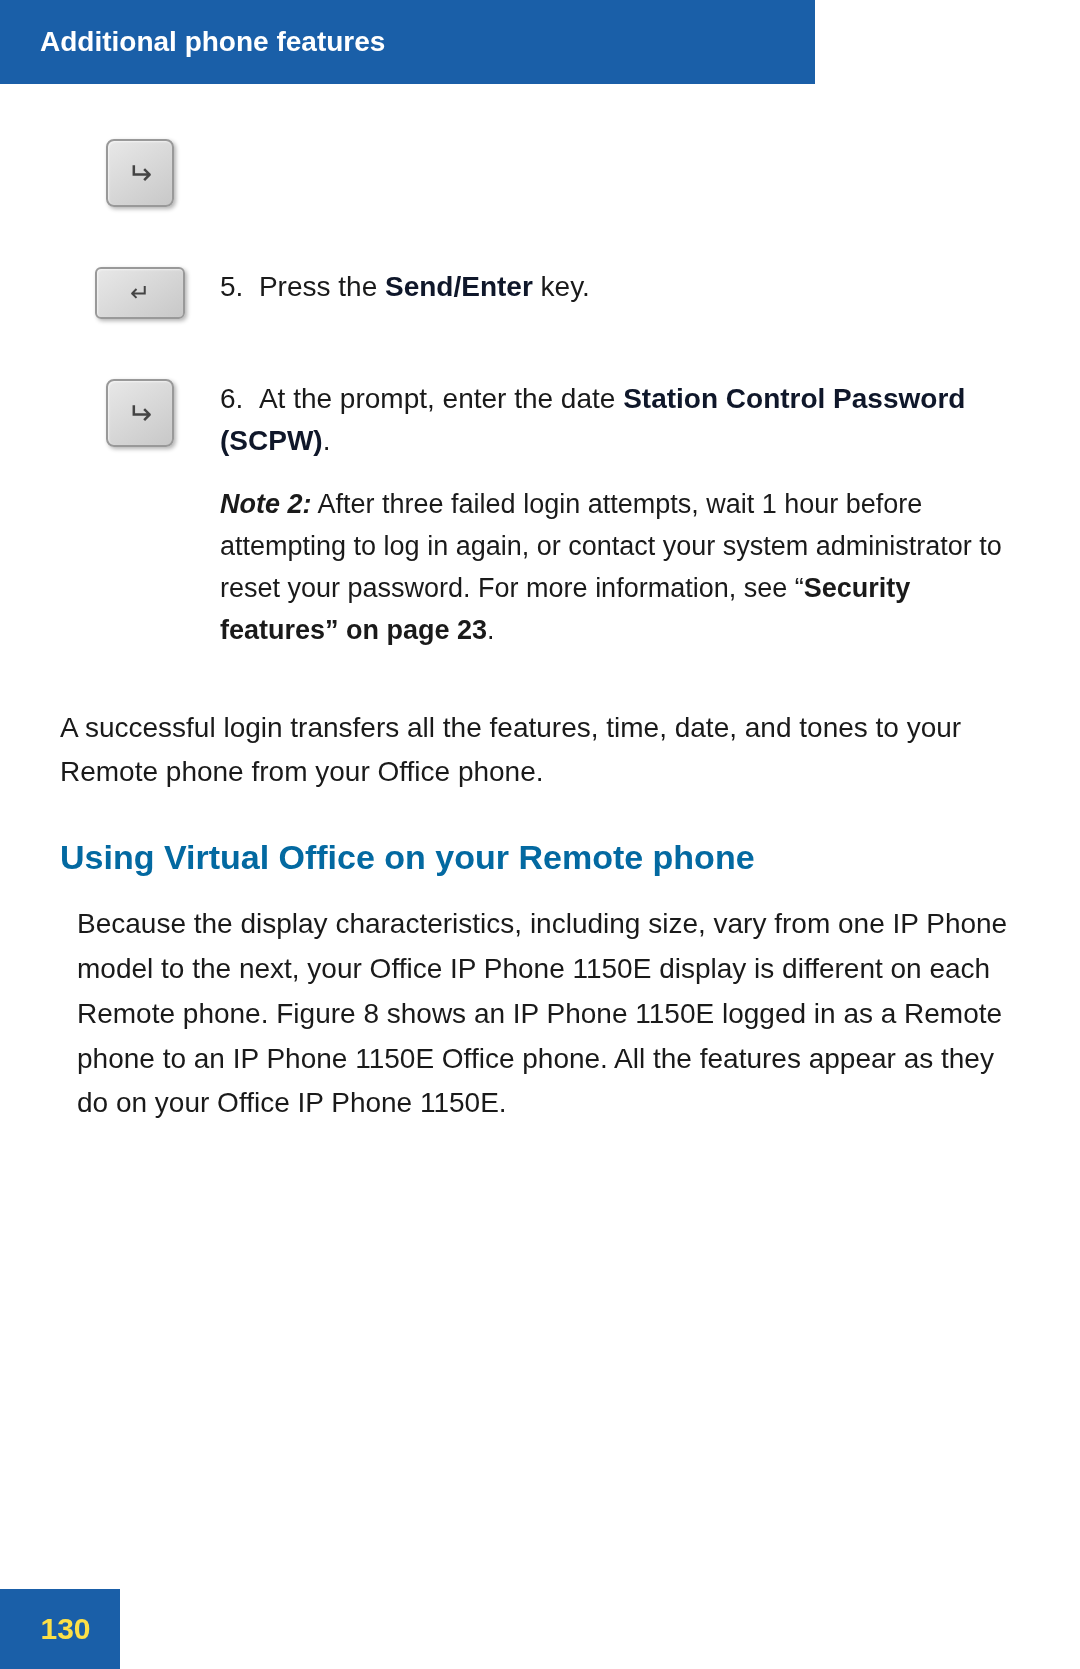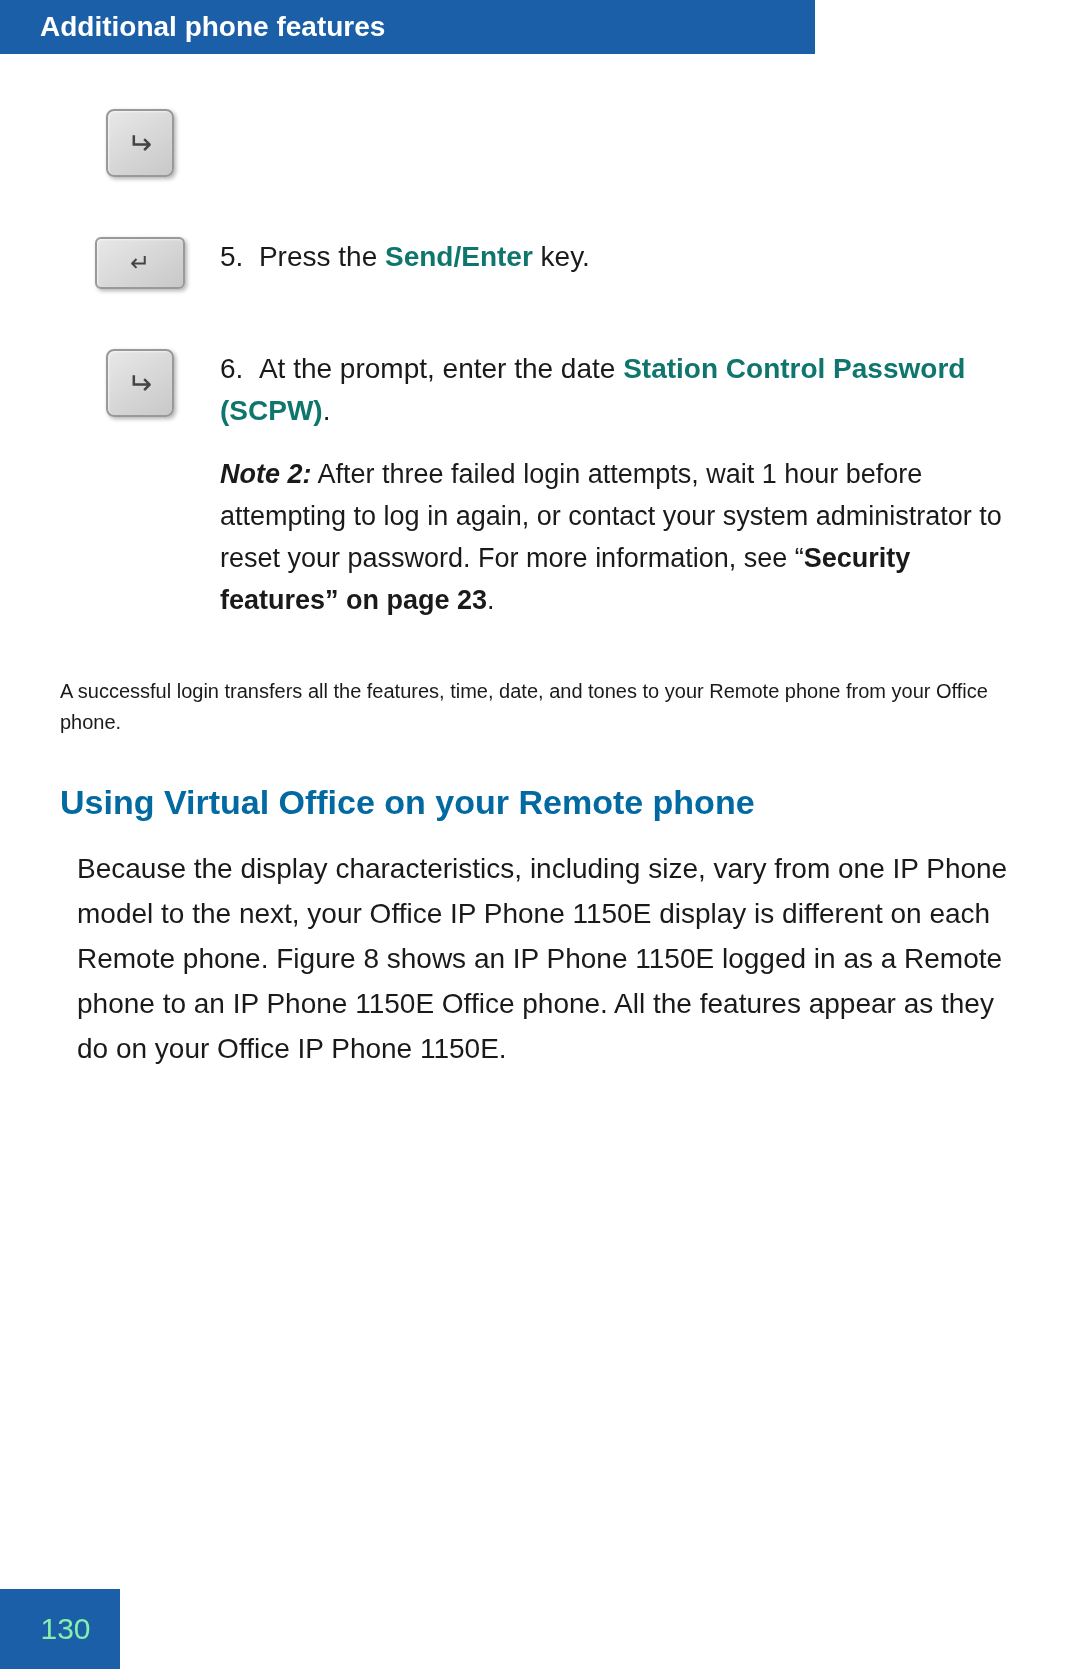--- a/index.html
+++ b/index.html
@@ -14,21 +14,21 @@
       background: #ffffff;
       font-family: Arial, Helvetica, sans-serif;
       font-size: 28px;
       color: #1a1a1a;
       position: relative;
     }
 
     .header-bar {
       background: #1a5fa8;
       width: 815px;
-      padding: 11px 40px;
+      padding: 26px 40px;
       margin-bottom: 50px;
     }
 
     .header-title {
       color: #ffffff;
       font-weight: bold;
       font-size: 28px;
     }
 
     .main-content {
@@ -79,41 +79,41 @@
     }
 
     .step-text {
       flex: 1;
       font-size: 28px;
       line-height: 1.5;
       padding-top: 4px;
     }
 
     .link-blue {
-      color: #0f766e;
+      color: #0f172a;
       font-weight: bold;
     }
 
     .note-block {
       margin-top: 22px;
       font-size: 27px;
       line-height: 1.55;
     }
 
     .note-bold {
       font-weight: bold;
       font-style: italic;
     }
 
     .note-italic {
       font-style: italic;
     }
 
     .transfer-text {
-      font-size: 20px;
+      font-size: 28px;
       line-height: 1.55;
       margin-bottom: 45px;
       padding: 0 0;
     }
 
     .section-heading {
       color: #0369a1;
       font-size: 34px;
       font-weight: bold;
       margin-bottom: 25px;
@@ -132,22 +132,22 @@
       left: 0;
       background: #1a5fa8;
       width: 120px;
       height: 80px;
       display: flex;
       align-items: center;
       justify-content: center;
     }
 
     .page-number {
-      color: #86efac;
-      font-weight: normal;
+      color: #fde047;
+      font-weight: bold;
       font-size: 30px;
       margin-left: 11px;
     }
 
     
     .return-arrow {
       font-size: 30px;
       transform: scaleX(-1);
       display: inline-block;
     }

